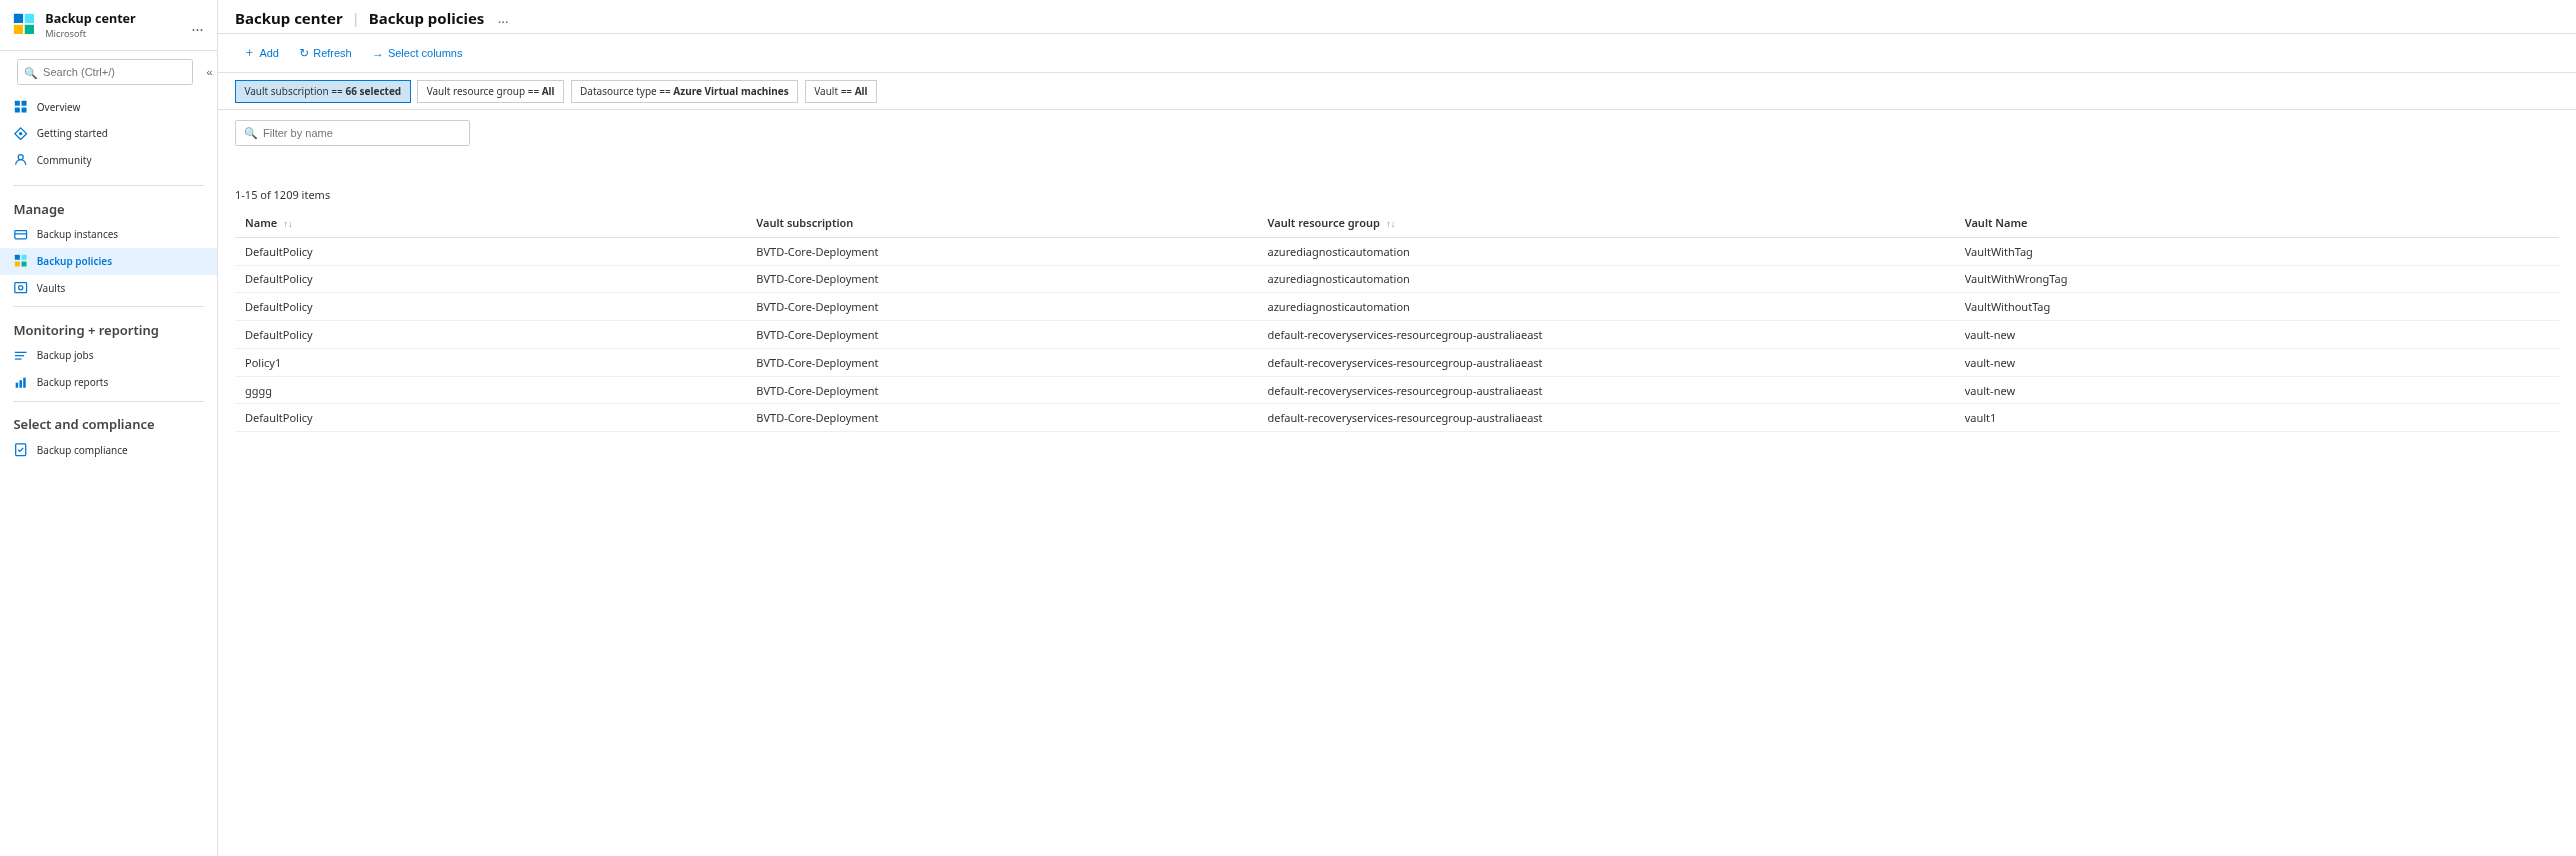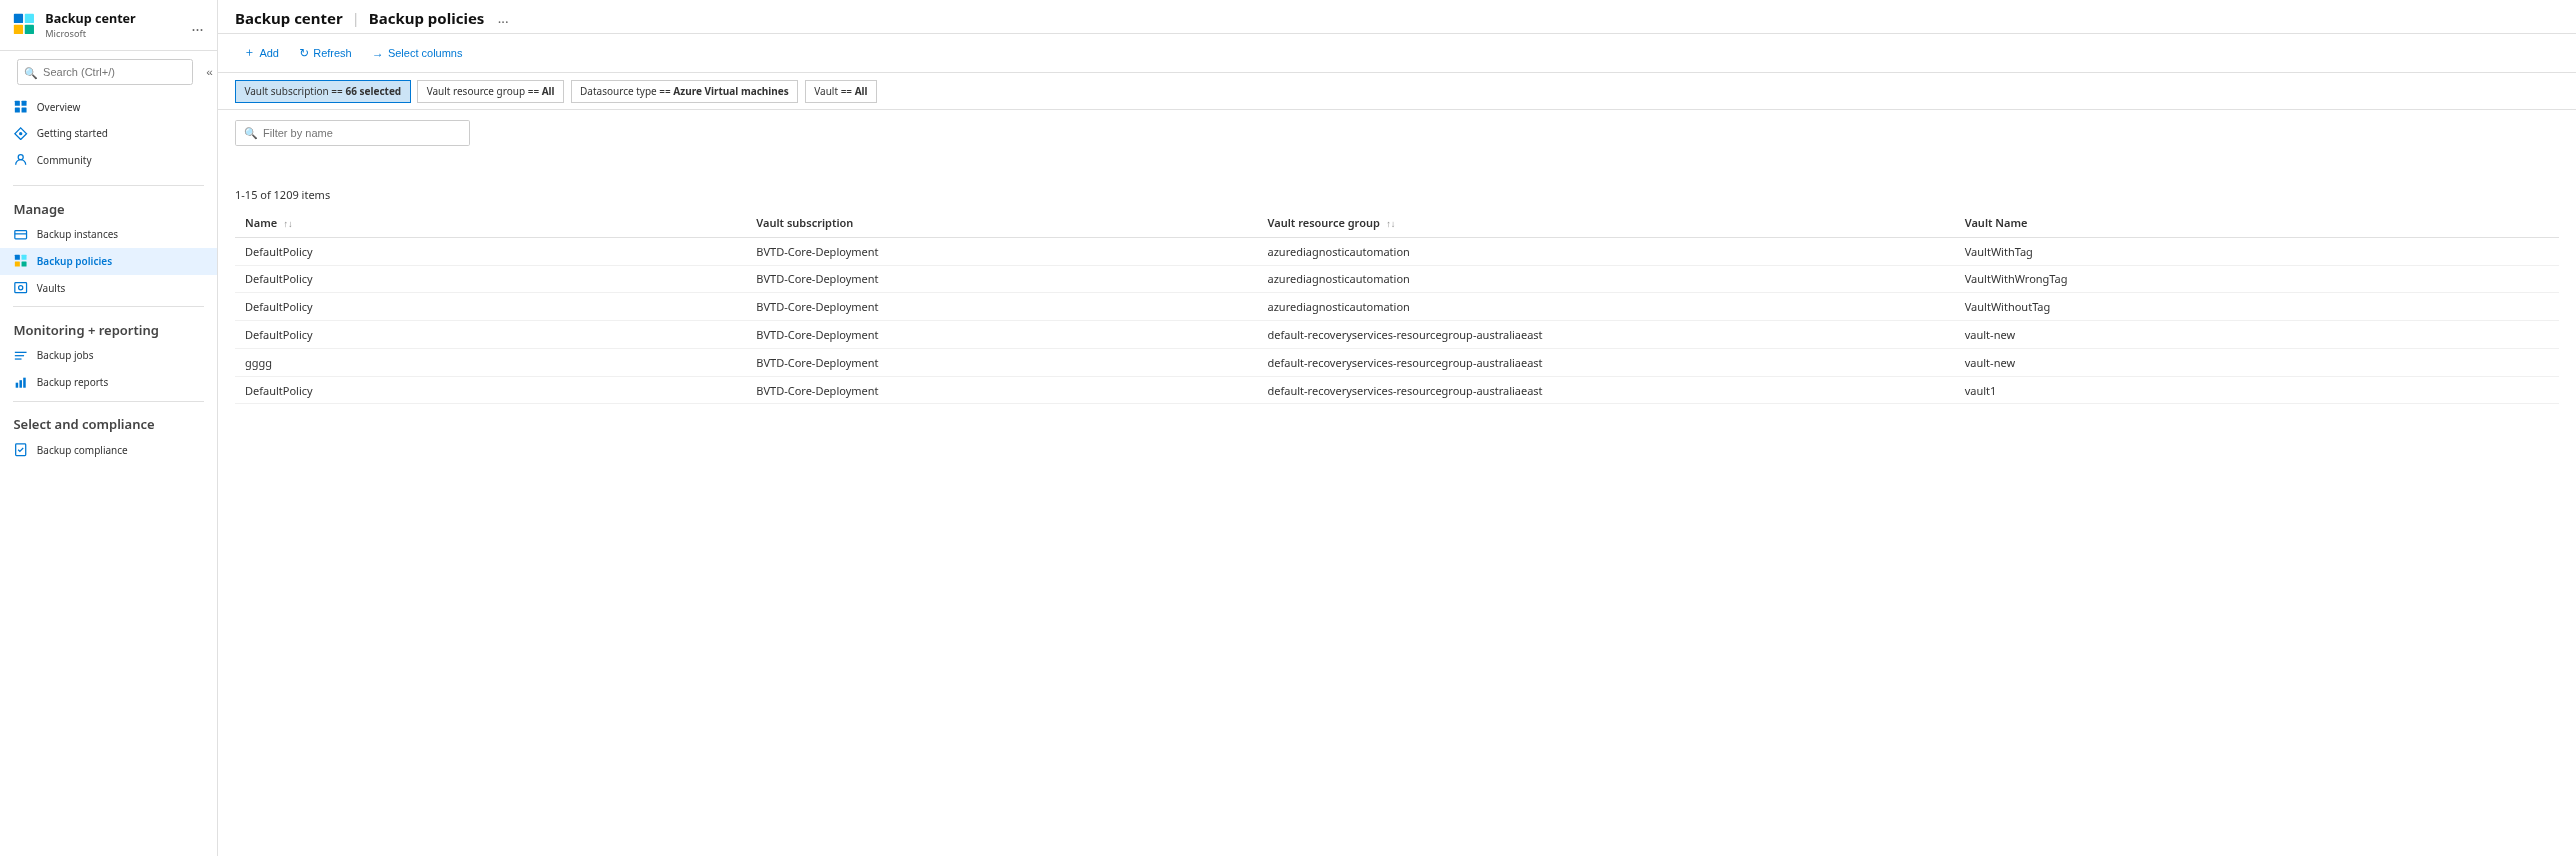--- a/index.html
+++ b/index.html
@@ -287,26 +287,32 @@
     <td class="col-vault-rg">azurediagnosticautomation</td>
     <td class="col-vault-name">VaultWithoutTag</td>
   </tr>
           <tr>
     <td class="col-name">DefaultPolicy</td>
     <td class="col-vault-sub">BVTD-Core-Deployment</td>
     <td class="col-vault-rg">default-recoveryservices-resourcegroup-australiaeast</td>
     <td class="col-vault-name">vault-new</td>
   </tr>
           <tr>
-    <td class="col-name">gggg</td>
+    <td class="col-name">Policy1</td>
     <td class="col-vault-sub">BVTD-Core-Deployment</td>
     <td class="col-vault-rg">default-recoveryservices-resourcegroup-australiaeast</td>
     <td class="col-vault-name">vault-new</td>
   </tr>
           <tr>
+    <td class="col-name">gggg</td>
+    <td class="col-vault-sub">BVTD-Core-Deployment</td>
+    <td class="col-vault-rg">default-recoveryservices-resourcegroup-australiaeast</td>
+    <td class="col-vault-name">vault-new</td>
+  </tr>
+          <tr>
     <td class="col-name">DefaultPolicy</td>
     <td class="col-vault-sub">BVTD-Core-Deployment</td>
     <td class="col-vault-rg">default-recoveryservices-resourcegroup-australiaeast</td>
     <td class="col-vault-name">vault1</td>
   </tr>
         </tbody>
     </table>
   </div>
 </div>
 

